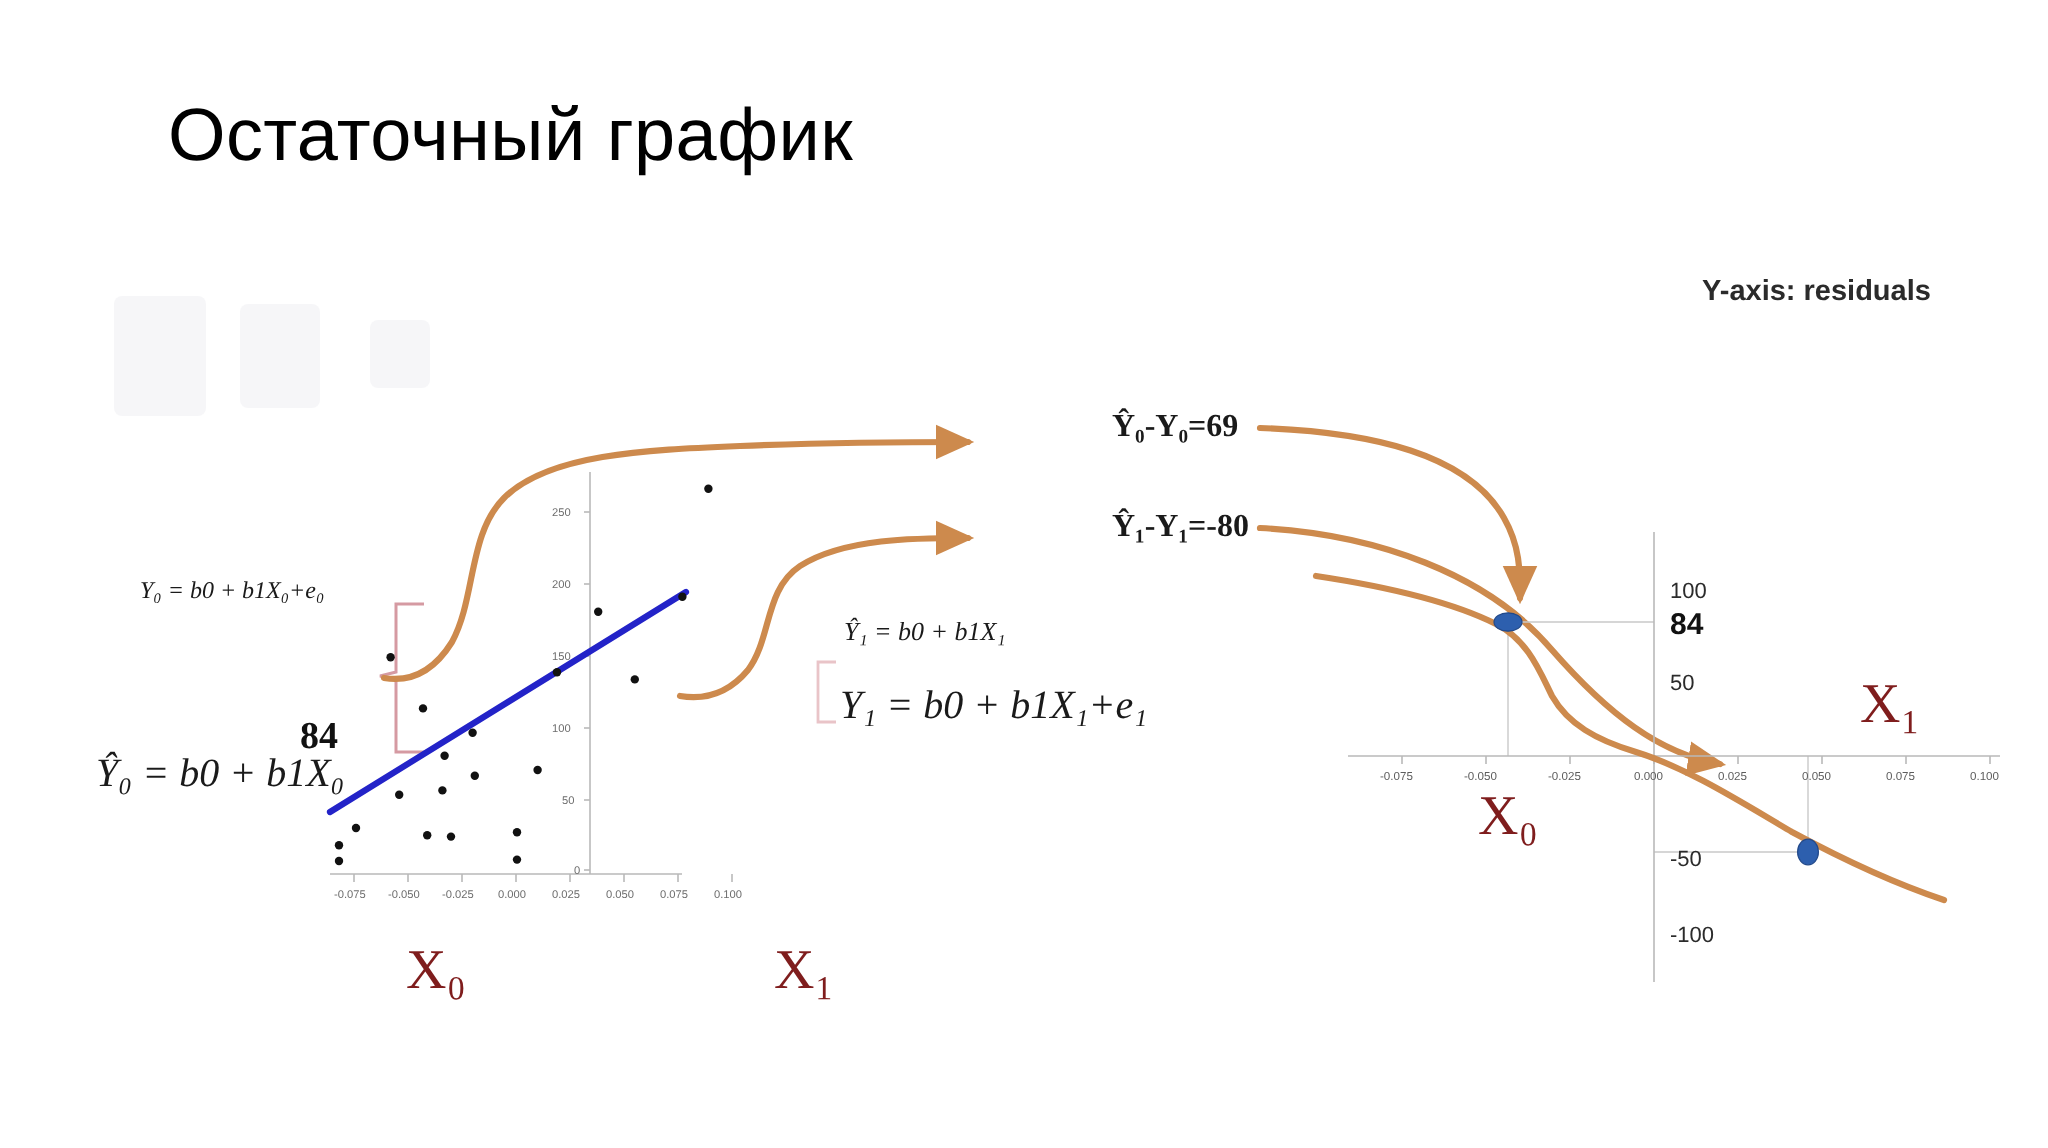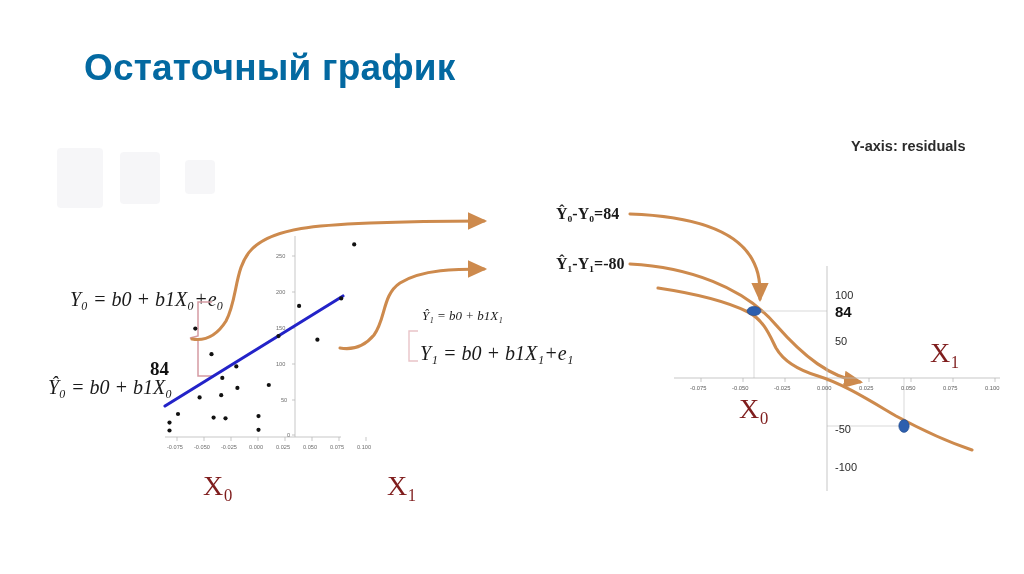--- a/index.html
+++ b/index.html
@@ -8,35 +8,35 @@
     background:#ffffff;
     font-family:"Liberation Sans", sans-serif;
     overflow:hidden;
     position:relative;
   }
   #slide{position:absolute;inset:0;}
 
   
   .slide-title{
     position:absolute;left:84px;top:47px;
-    font-size:37px;font-weight:700;color:#0369a1;
+    font-size:37px;font-weight:400;color:#000000;
     letter-spacing:.2px;white-space:nowrap;
   }
 
   
   .abs{position:absolute;white-space:nowrap;}
 
   
   .math{
     font-family:"Liberation Serif", serif;
     font-style:italic;
     color:#1a1a1a;
   }
 
-  .f-y0   {left:70px; top:288px; font-size:20px;font-style:italic;}
+  .f-y0   {left:70px; top:288px; font-size:12px;font-style:italic;}
   .f-yh0  {left:48px; top:376px; font-size:20px;}
   .f-yh1  {left:422px;top:308px; font-size:13px;}
   .f-y1   {left:420px;top:342px; font-size:20px;}
 
   .lbl-84{
     left:150px;top:358px;font-size:19px;font-weight:700;
     font-family:"Liberation Serif", serif;color:#111;
   }
 
   
@@ -200,21 +200,21 @@
       <marker id="ah-or" markerWidth="7" markerHeight="7" refX="5.2" refY="3.2" orient="auto">
         <path d="M0,0.4 L6.2,3.2 L0,6 z" fill="#cd8a4d"></path>
       </marker>
     </defs>
 
     <path class="curve" marker-end="url(#ah-or)" d="M2 144 C 14 146, 26 142, 36 126 C 48 104, 44 72, 62 54 C 84 32, 132 30, 180 28 C 230 26, 270 26, 294 26"></path>
 
     <path class="curve" marker-end="url(#ah-or)" d="M150 153 C 162 155, 174 152, 184 140 C 196 124, 192 100, 210 88 C 232 74, 268 74, 294 74"></path>
   </svg>
 
-  <div class="abs arr-eq arr-eq-0">Ŷ₀-Y₀=84</div>
+  <div class="abs arr-eq arr-eq-0">Ŷ₀-Y₀=69</div>
   <div class="abs arr-eq arr-eq-1">Ŷ₁-Y₁=-80</div>
 
   <svg class="plot" style="left:626px;top:205px;width:300px;height:215px;" viewBox="0 0 300 215">
     <defs>
       <marker id="ah-or2" markerWidth="7" markerHeight="7" refX="5.2" refY="3.2" orient="auto">
         <path d="M0,0.4 L6.2,3.2 L0,6 z" fill="#cd8a4d"></path>
       </marker>
     </defs>
 
     <path class="curve" marker-end="url(#ah-or2)" d="M4 9 C 60 11, 108 22, 126 54 C 134 68, 134 80, 134 94"></path>

